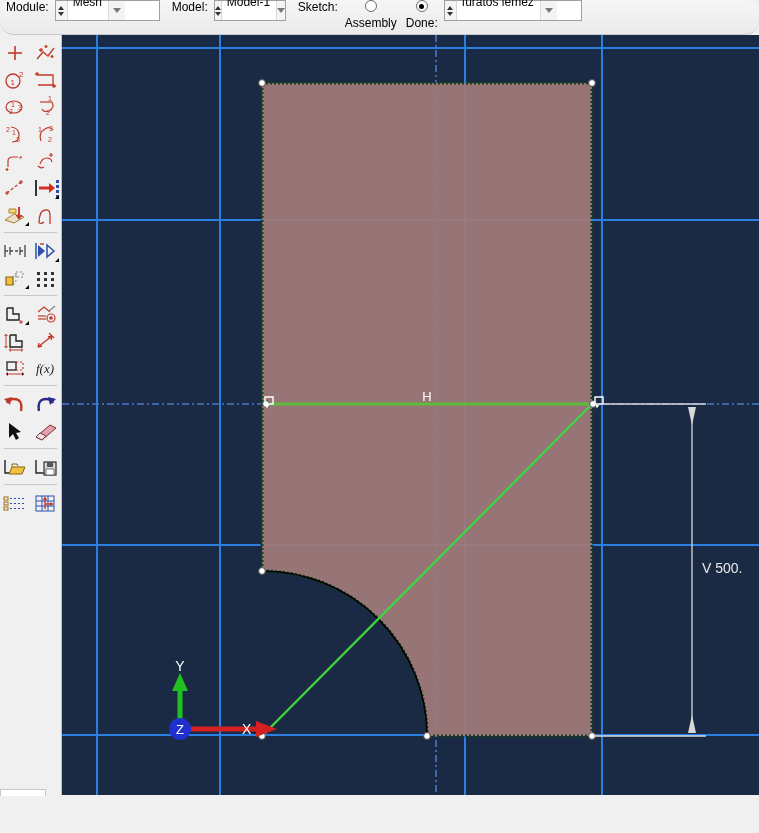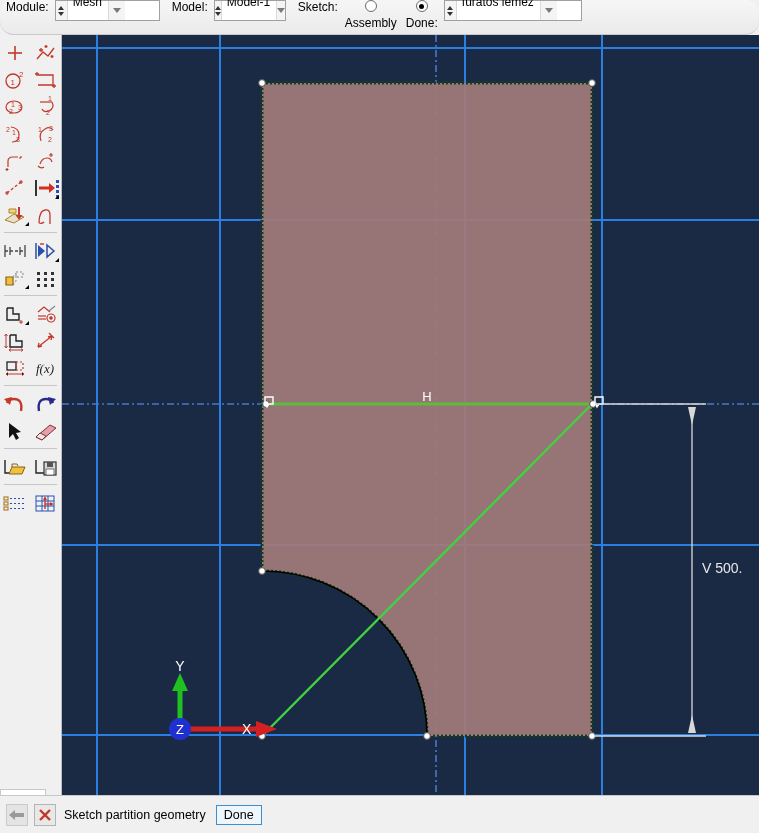--- a/index.html
+++ b/index.html
@@ -654,31 +654,14 @@
         <circle cx="118" cy="694" r="11" fill="#2030d0"></circle>
         <text x="118" y="699" fill="#ffffff" font-size="13" font-family="Liberation Sans" text-anchor="middle">Z</text>
         <text x="118" y="636" fill="#ffffff" font-size="14" font-family="Liberation Sans" text-anchor="middle">Y</text>
         <text x="180" y="699" fill="#ffffff" font-size="14" font-family="Liberation Sans">X</text>
       </g>
 
     </svg>
   </div>
 
   <div class="tabstub"></div>
-  <div class="promptbar">
-    <div class="pb-btn flat">
-      <svg width="16" height="12">
-        <polygon points="0,6 6,1 6,4 15,4 15,8 6,8 6,11" fill="#9a9a9a"></polygon>
-      </svg>
-    </div>
-    <div class="pb-btn">
-      <svg width="14" height="14">
-          <g stroke="#c0392b" stroke-width="2.4">
-        <line x1="2" y1="2" x2="12" y2="12"></line>
-            <line x1="12" y1="2" x2="2" y2="12"></line>
-          </g>
-        </svg>
-    </div>
-    <span class="prompt-text">Sketch partition geometry</span>
-    <button class="done-btn">Done</button>
-  </div>
 
 </div>
 
 </body></html>

